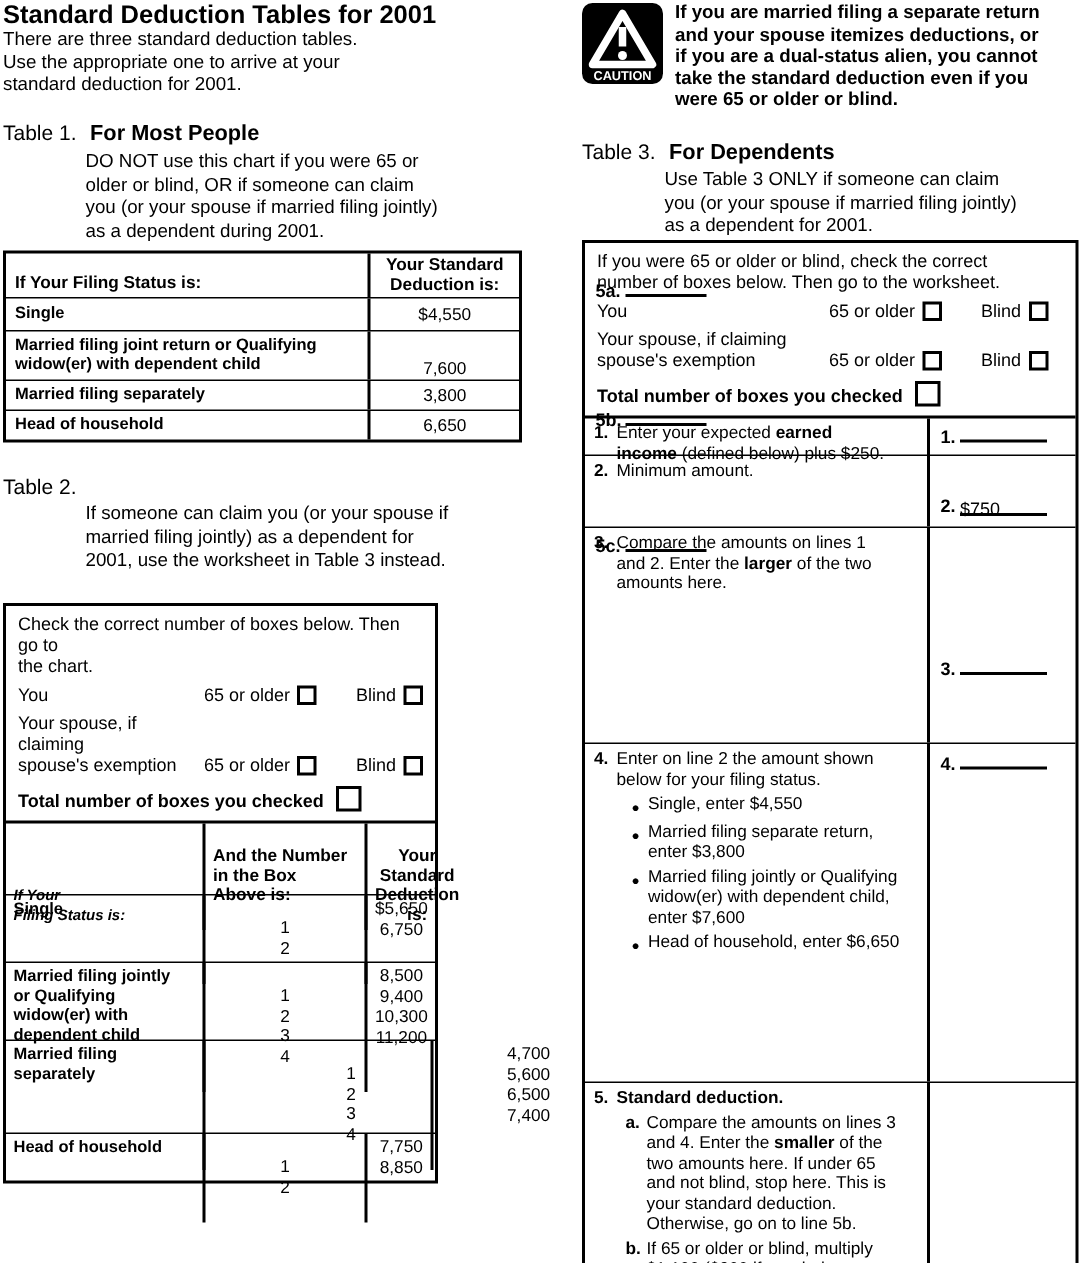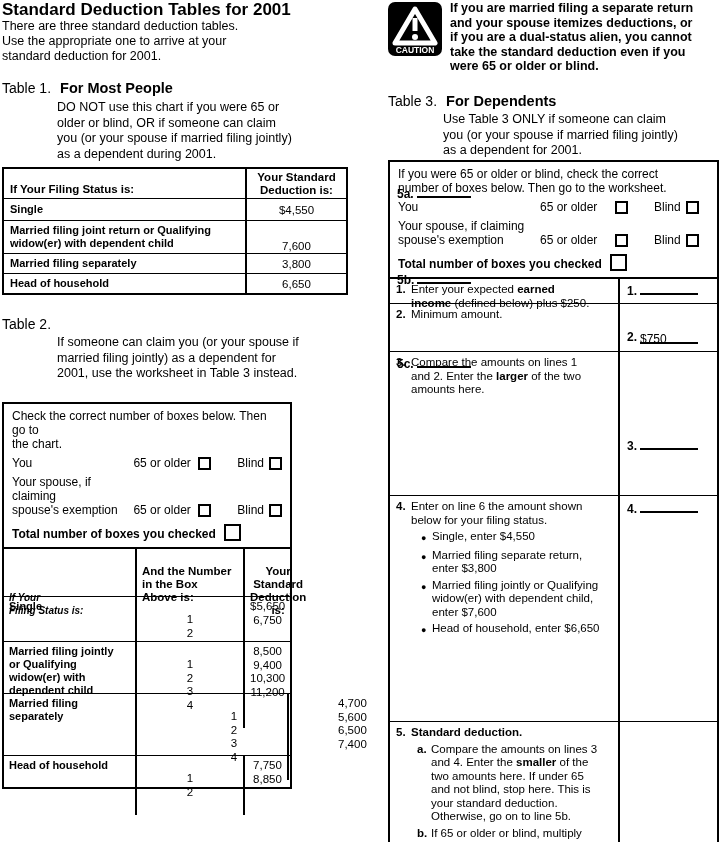--- a/index.html
+++ b/index.html
@@ -47,21 +47,21 @@
   .t1r:nth-child(2) { height:22px; }
   .t1r:nth-child(3) { height:33px; }
   .t1r:nth-child(3) .ca { align-items:flex-end; padding-bottom:1px; }
   .t1r:nth-child(4) { height:20px; }
   .t1r:nth-child(5) { height:20px; }
 
   
   .cbsect { padding:5px 8px 6px 8px; font-size:12px; line-height:14px; }
   .cbrow { display:flex; align-items:flex-end; margin-top:5px; }
   .cbrow .who { width:142px; }
-  .cbrow .older { width:70px; }
+  .cbrow .older { width:70px;text-align:right; }
   .cbox { display:inline-block; width:13px; height:13px; border:2px solid #000; background:#fff; margin-left:5px; flex:0 0 auto; }
   .cbrow .blind { margin-left:26px; }
   .cbtotal { margin-top:7px; font-weight:bold; display:flex; align-items:flex-end; }
   .bigbox { display:inline-block; width:17px; height:17px; border:2px solid #000; margin-left:8px; }
 
   
   #table2 { left:2px; top:402px; width:290px; }
   #t2chart { border-top:2px solid #000; }
   .t2r { display:grid; grid-template-columns:133px 108px 1fr; }
   .t2r + .t2r { border-top:1.5px solid #000; }
@@ -311,21 +311,21 @@
 amounts here.</span></span>
     </div>
     <div class="acell">
       <span class="ansnum">3.</span><span class="ansline"></span>
     </div>
   </div>
 
   <div class="w3r">
     <div class="wcell">
       <span class="wnum">4.</span>
-      <span class="pre">Enter on line 6 the amount shown
+      <span class="pre">Enter on line 2 the amount shown
 below for your filing status.</span>
       <div class="bullet-row">
         <span class="bullet-ic">●</span><span class="btext">Single, enter $4,550</span>
       </div>
       <div class="bullet-row">
         <span class="bullet-ic">●</span><span class="btext">Married filing separate return,
 enter $3,800</span>
       </div>
       <div class="bullet-row">
         <span class="bullet-ic">●</span><span class="btext">Married filing jointly or Qualifying

